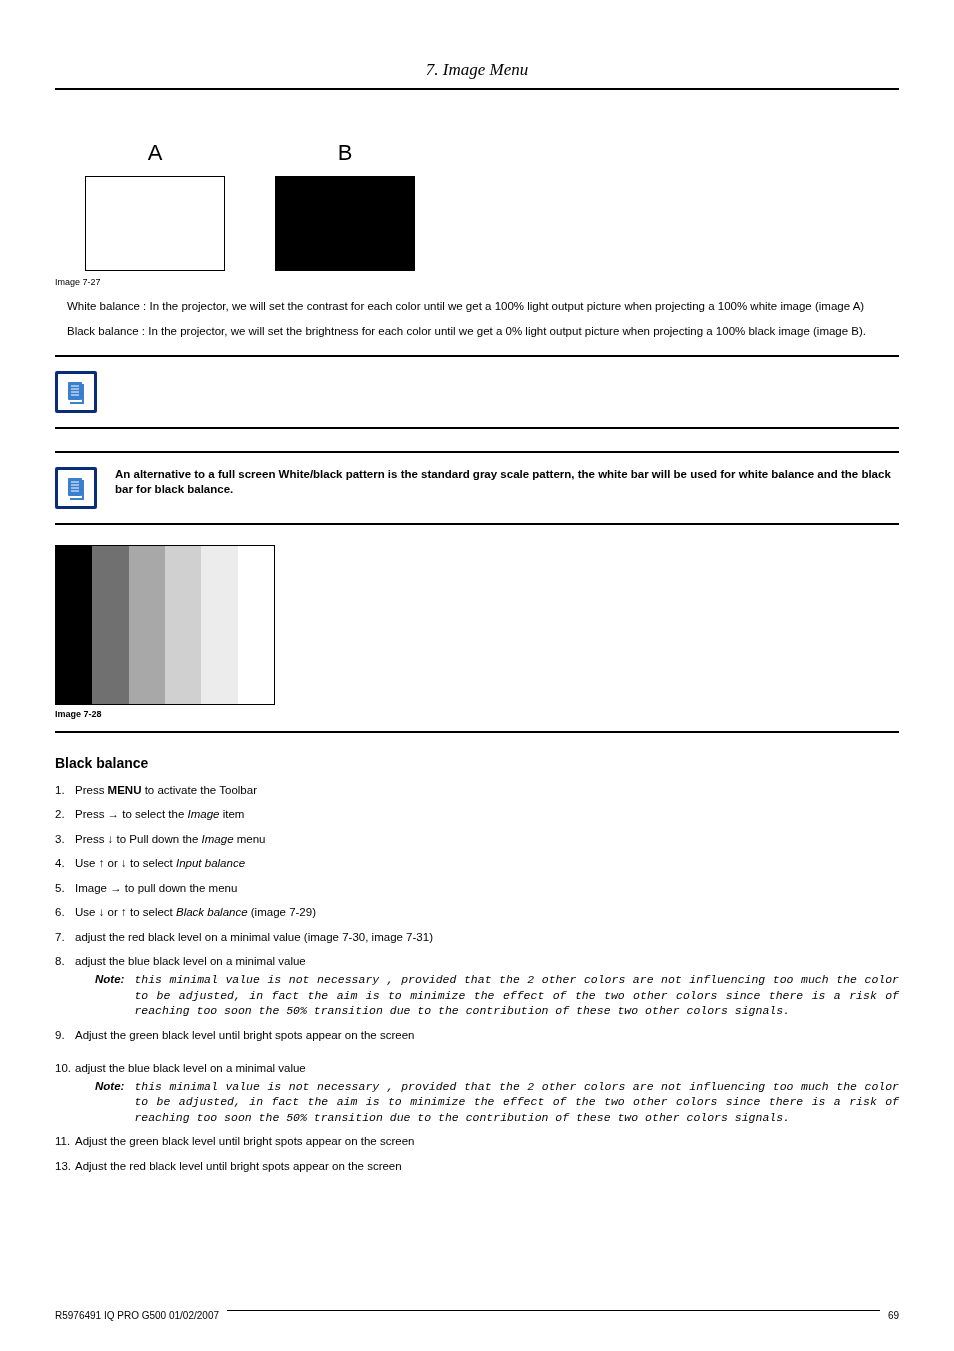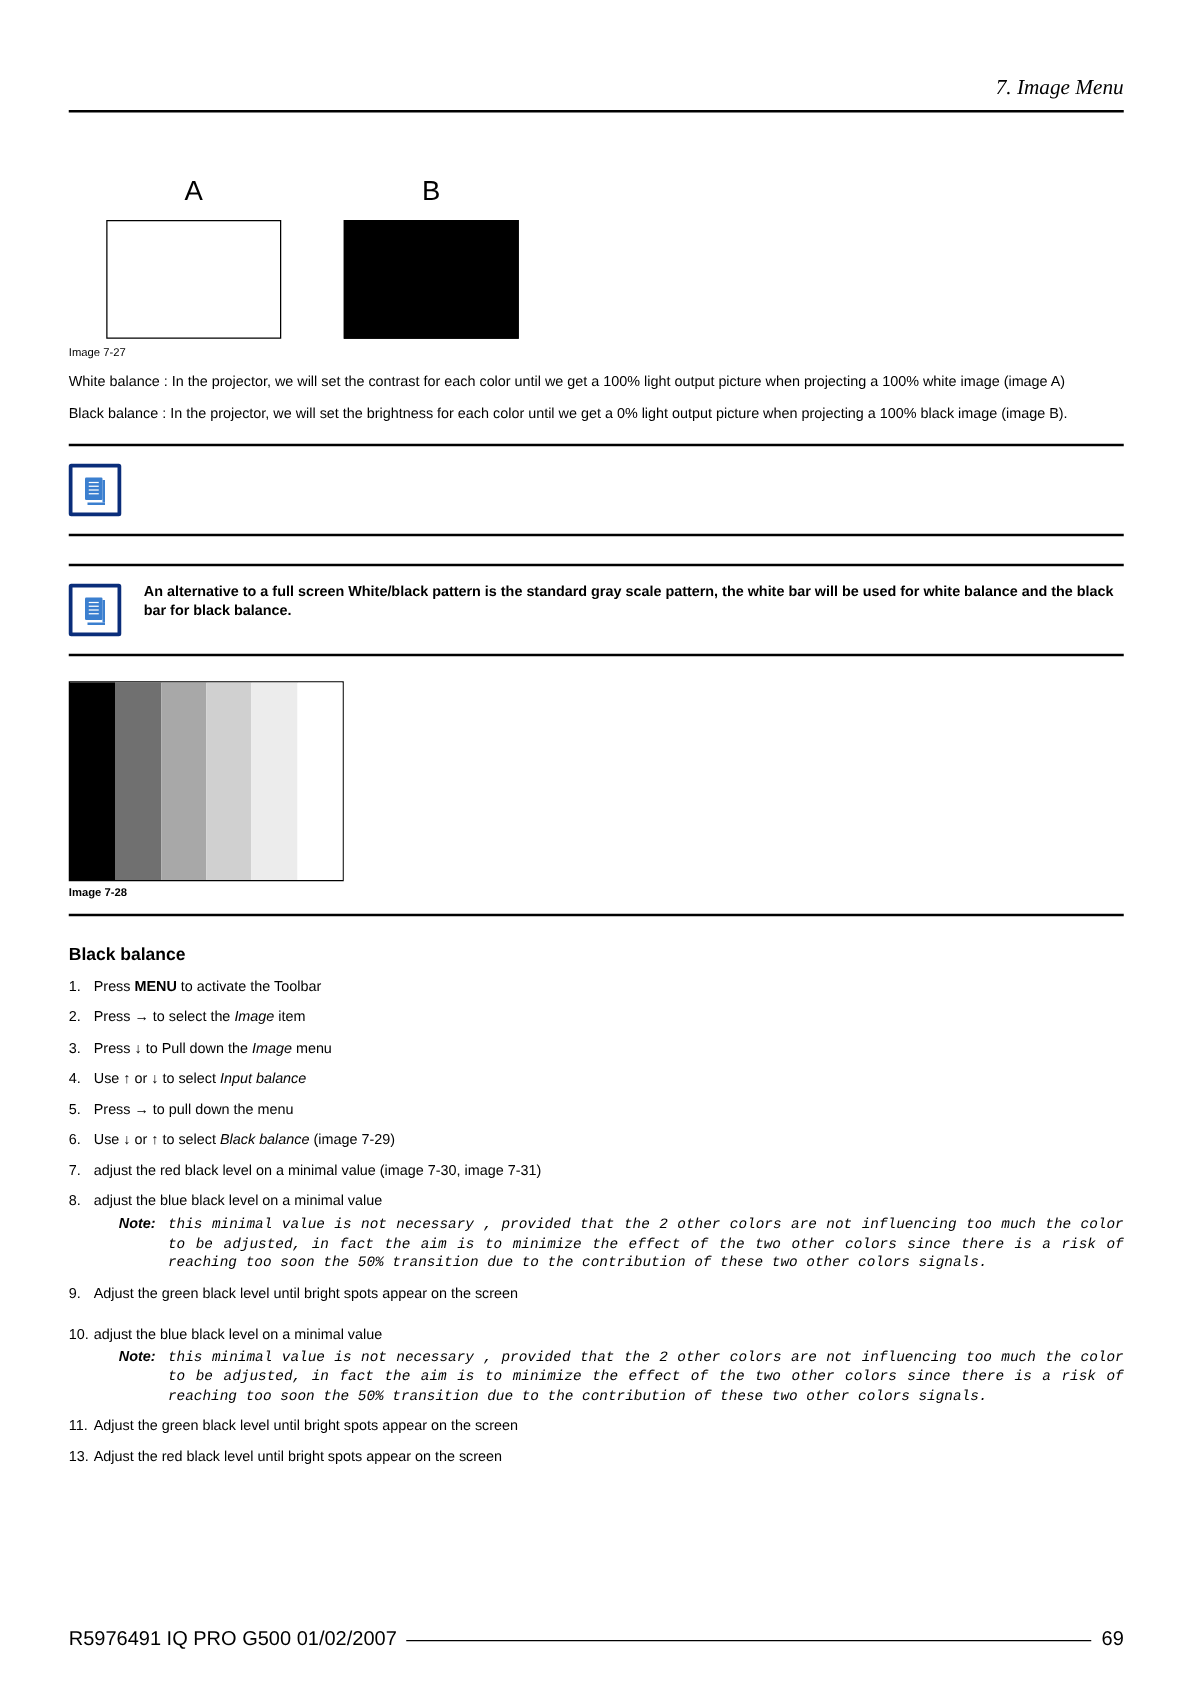--- a/index.html
+++ b/index.html
@@ -7,21 +7,21 @@
     font-family: Arial, Helvetica, sans-serif;
     font-size: 12px;
     color: #000;
     background: #fff;
     width: 954px;
     height: 1351px;
     position: relative;
     padding: 60px 55px 30px 55px;
   }
   .header-title {
-    text-align: right;
+    text-align: center;
     font-style: italic;
     font-size: 17px;
     font-family: "Times New Roman", serif;
     margin-bottom: 8px;
   }
   .header-rule {
     border: none;
     border-top: 2px solid #000;
     margin-bottom: 50px;
   }
@@ -34,21 +34,21 @@
   }
   .ab-col { display: flex; flex-direction: column; align-items: center; }
   .ab-label { font-size: 22px; font-family: Arial; margin-bottom: 10px; }
   .box-white {
     width: 140px; height: 95px; background: #fff; border: 1px solid #000;
   }
   .box-black {
     width: 140px; height: 95px; background: #000; border: 1px solid #000;
   }
   .caption { font-size: 9px; margin: 4px 0 12px 0; }
-  .body-text { font-size: 11.5px; line-height: 1.3; margin: 10px 0; text-align: justify; }
+  .body-text { font-size: 11.5px; line-height: 1.3; margin: 10px 12px; text-align: justify; }
   .section-rule {
     border: none; border-top: 2px solid #000; margin: 0;
   }
   .info-block {
     display: flex; align-items: flex-start; gap: 18px;
     padding: 14px 0 14px 0;
     border-top: 2px solid #000;
     border-bottom: 2px solid #000;
     margin-top: 16px;
   }
@@ -68,21 +68,21 @@
   .steps { list-style: none; margin: 0; padding: 0; }
   .steps > li { font-size: 11.5px; line-height: 1.35; margin-bottom: 9px; padding-left: 20px; position: relative; }
   .step-num { position: absolute; left: 0; }
   .note-row { display: flex; gap: 10px; margin-top: 2px; margin-left: 20px; }
   .note-label { font-weight: bold; font-style: italic; flex: 0 0 auto; }
   .note-text { font-style: italic; text-align: justify; font-family: Liberation Mono, monospace; }
   .bold { font-weight: bold; }
   .italic { font-style: italic; }
   .footer {
     position: absolute; bottom: 30px; left: 55px; right: 55px;
-    display: flex; align-items: center; gap: 8px; font-size: 16px;
+    display: flex; align-items: flex-start; gap: 8px; font-size: 10px;
   }
   .footer-line { flex: 1; border-top: 1px solid #000; }
 </style>
 </head>
 <body>
 
 <div class="header-title">7.  Image Menu</div>
 <hr class="header-rule">
 
 <div class="ab-row">
@@ -140,21 +140,21 @@
 <div class="caption" style="font-weight:bold;">Image 7-28</div>
 <hr class="section-rule">
 
 <div class="heading">Black balance</div>
 
 <ol class="steps" id="steps-list">
     <li><span class="step-num">1.</span><span>Press <span class="bold">MENU</span> to activate the Toolbar</span></li>
     <li><span class="step-num">2.</span><span>Press → to select the <span class="italic">Image</span> item</span></li>
     <li><span class="step-num">3.</span><span>Press ↓ to Pull down the <span class="italic">Image</span> menu</span></li>
     <li><span class="step-num">4.</span><span>Use ↑ or ↓ to select <span class="italic">Input balance</span></span></li>
-    <li><span class="step-num">5.</span><span>Press → to pull down the menu</span></li>
+    <li><span class="step-num">5.</span><span>Image → to pull down the menu</span></li>
     <li><span class="step-num">6.</span><span>Use ↓ or ↑ to select <span class="italic">Black balance</span> (image 7-29)</span></li>
     <li><span class="step-num">7.</span><span>adjust the red black level on a minimal value (image 7-30, image 7-31)</span></li>
     <li><span class="step-num">8.</span><span>adjust the blue black level on a minimal value</span><div class="note-row">
         <span class="note-label">Note:</span>
         <span class="note-text">this minimal value is not necessary , provided that the 2 other colors are not influencing too much the color to be adjusted, in fact the aim is to minimize the effect of the two other colors since there is a risk of reaching too soon the 50% transition due to the contribution of these two other colors signals.</span>
       </div></li>
     <li><span class="step-num">9.</span><span>Adjust the green black level until bright spots appear on the screen</span></li>
     <li style="margin-top: 18px;"><span class="step-num">10.</span><span>adjust the blue black level on a minimal value</span><div class="note-row">
         <span class="note-label">Note:</span>
         <span class="note-text">this minimal value is not necessary , provided that the 2 other colors are not influencing too much the color to be adjusted, in fact the aim is to minimize the effect of the two other colors since there is a risk of reaching too soon the 50% transition due to the contribution of these two other colors signals.</span>

